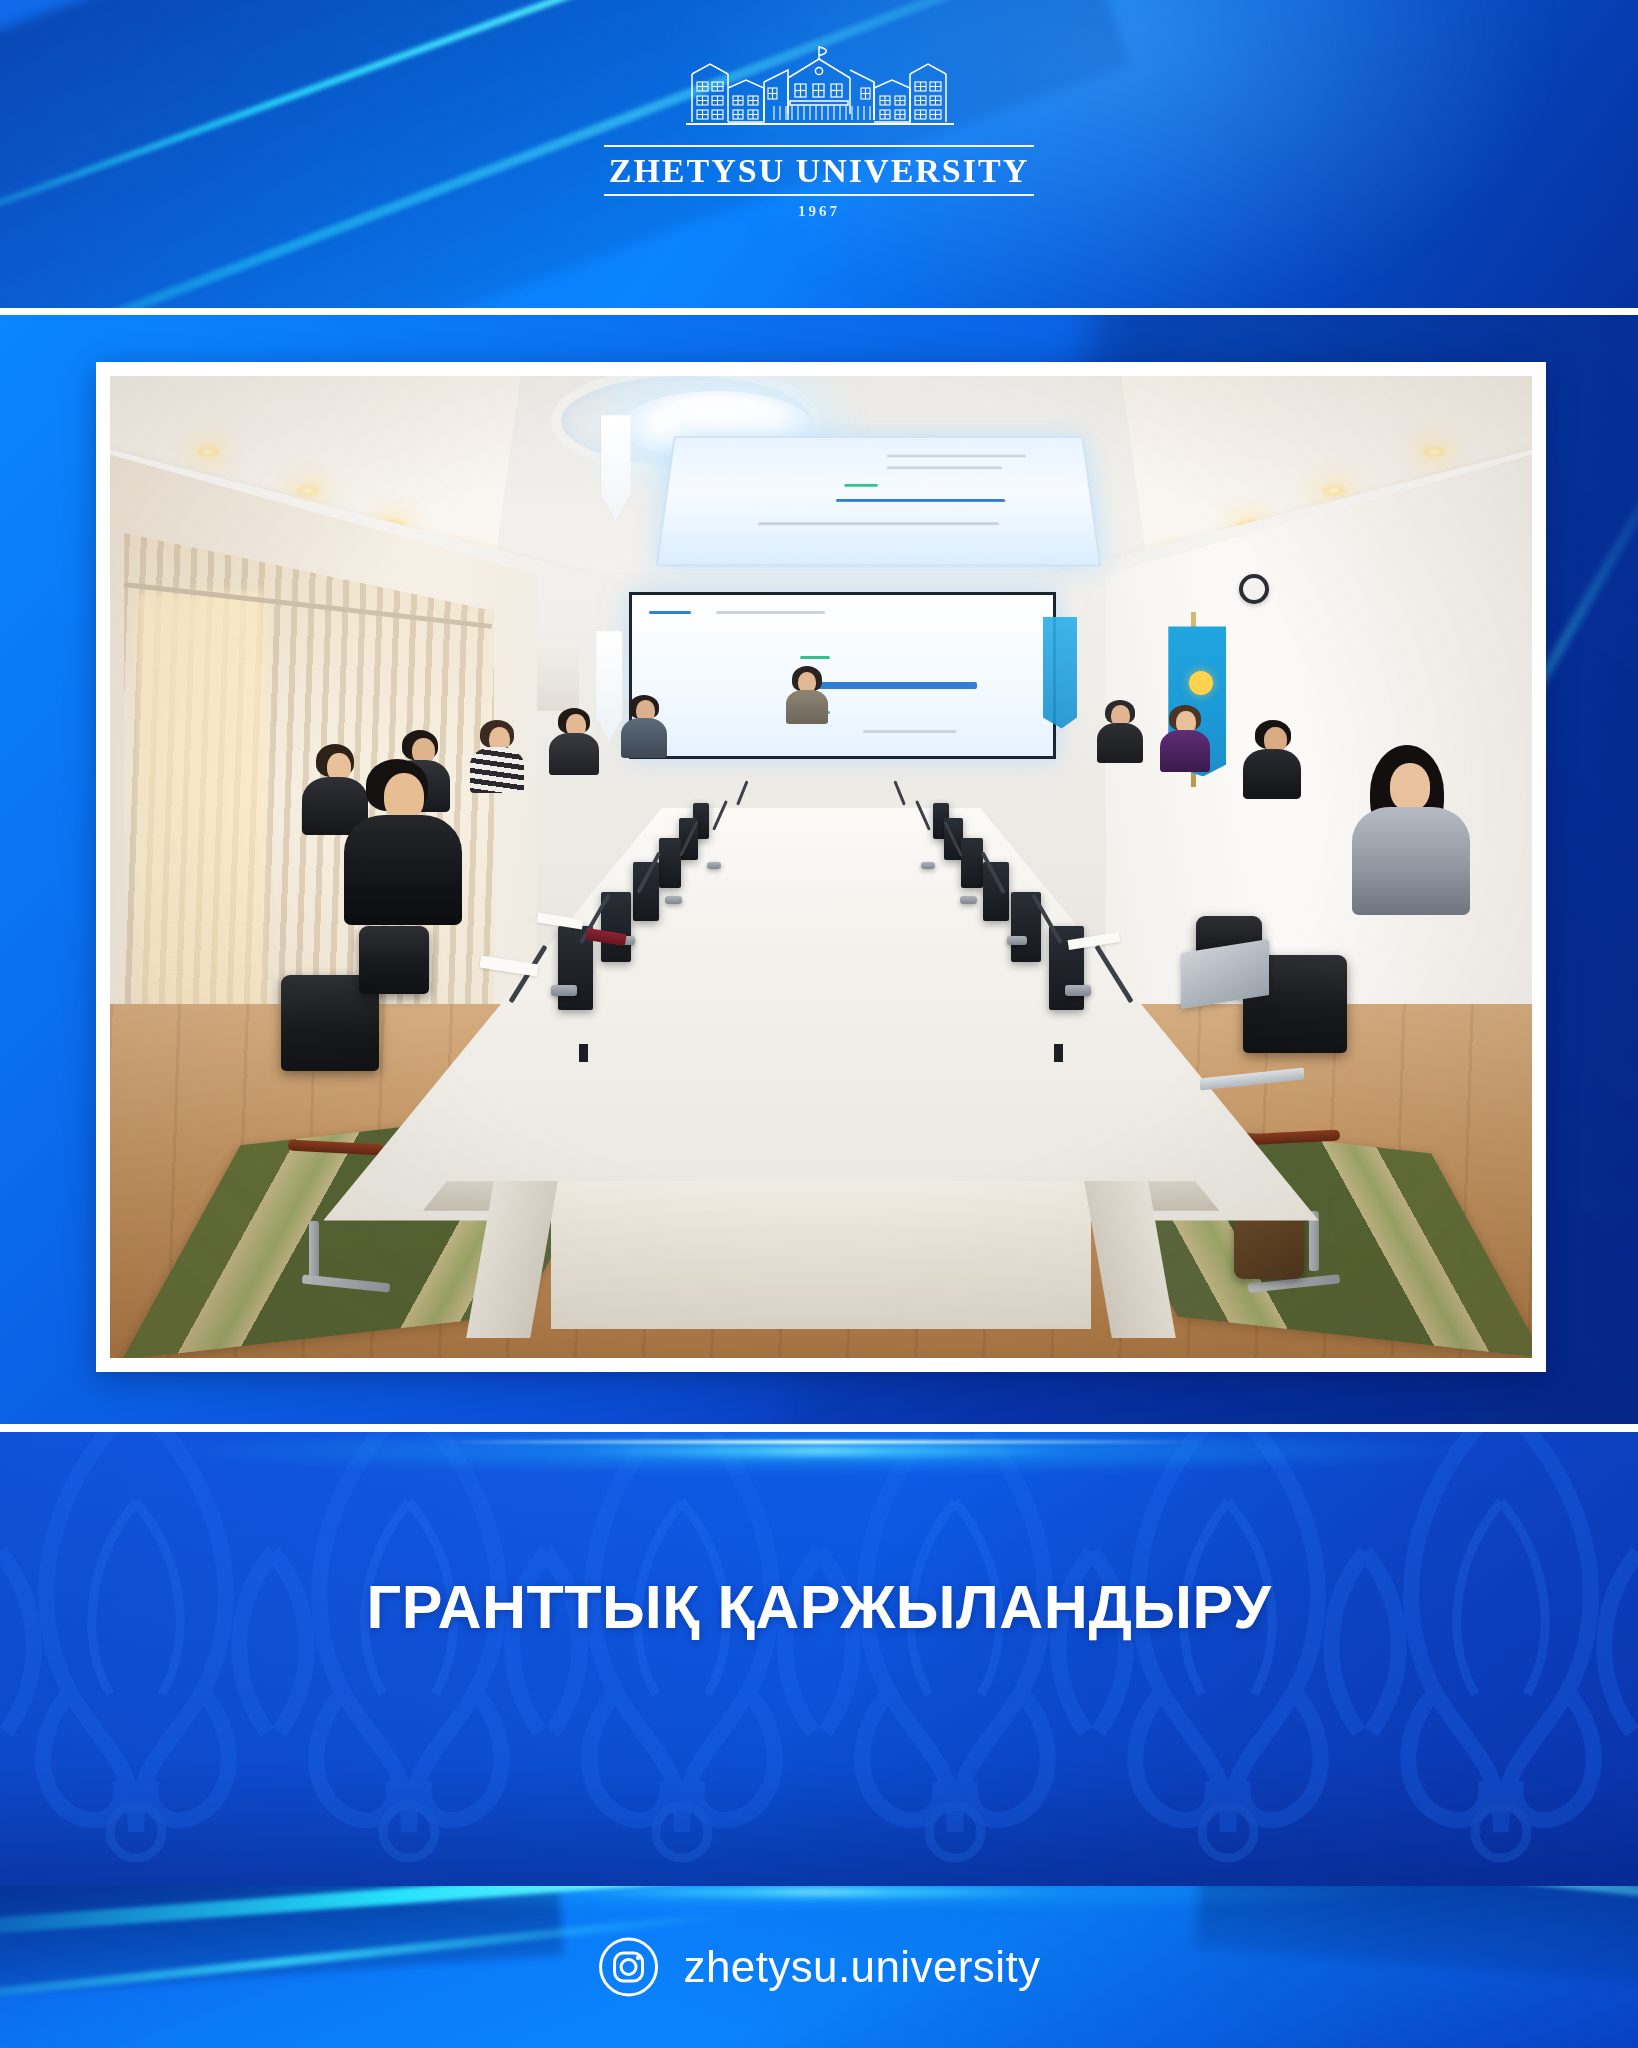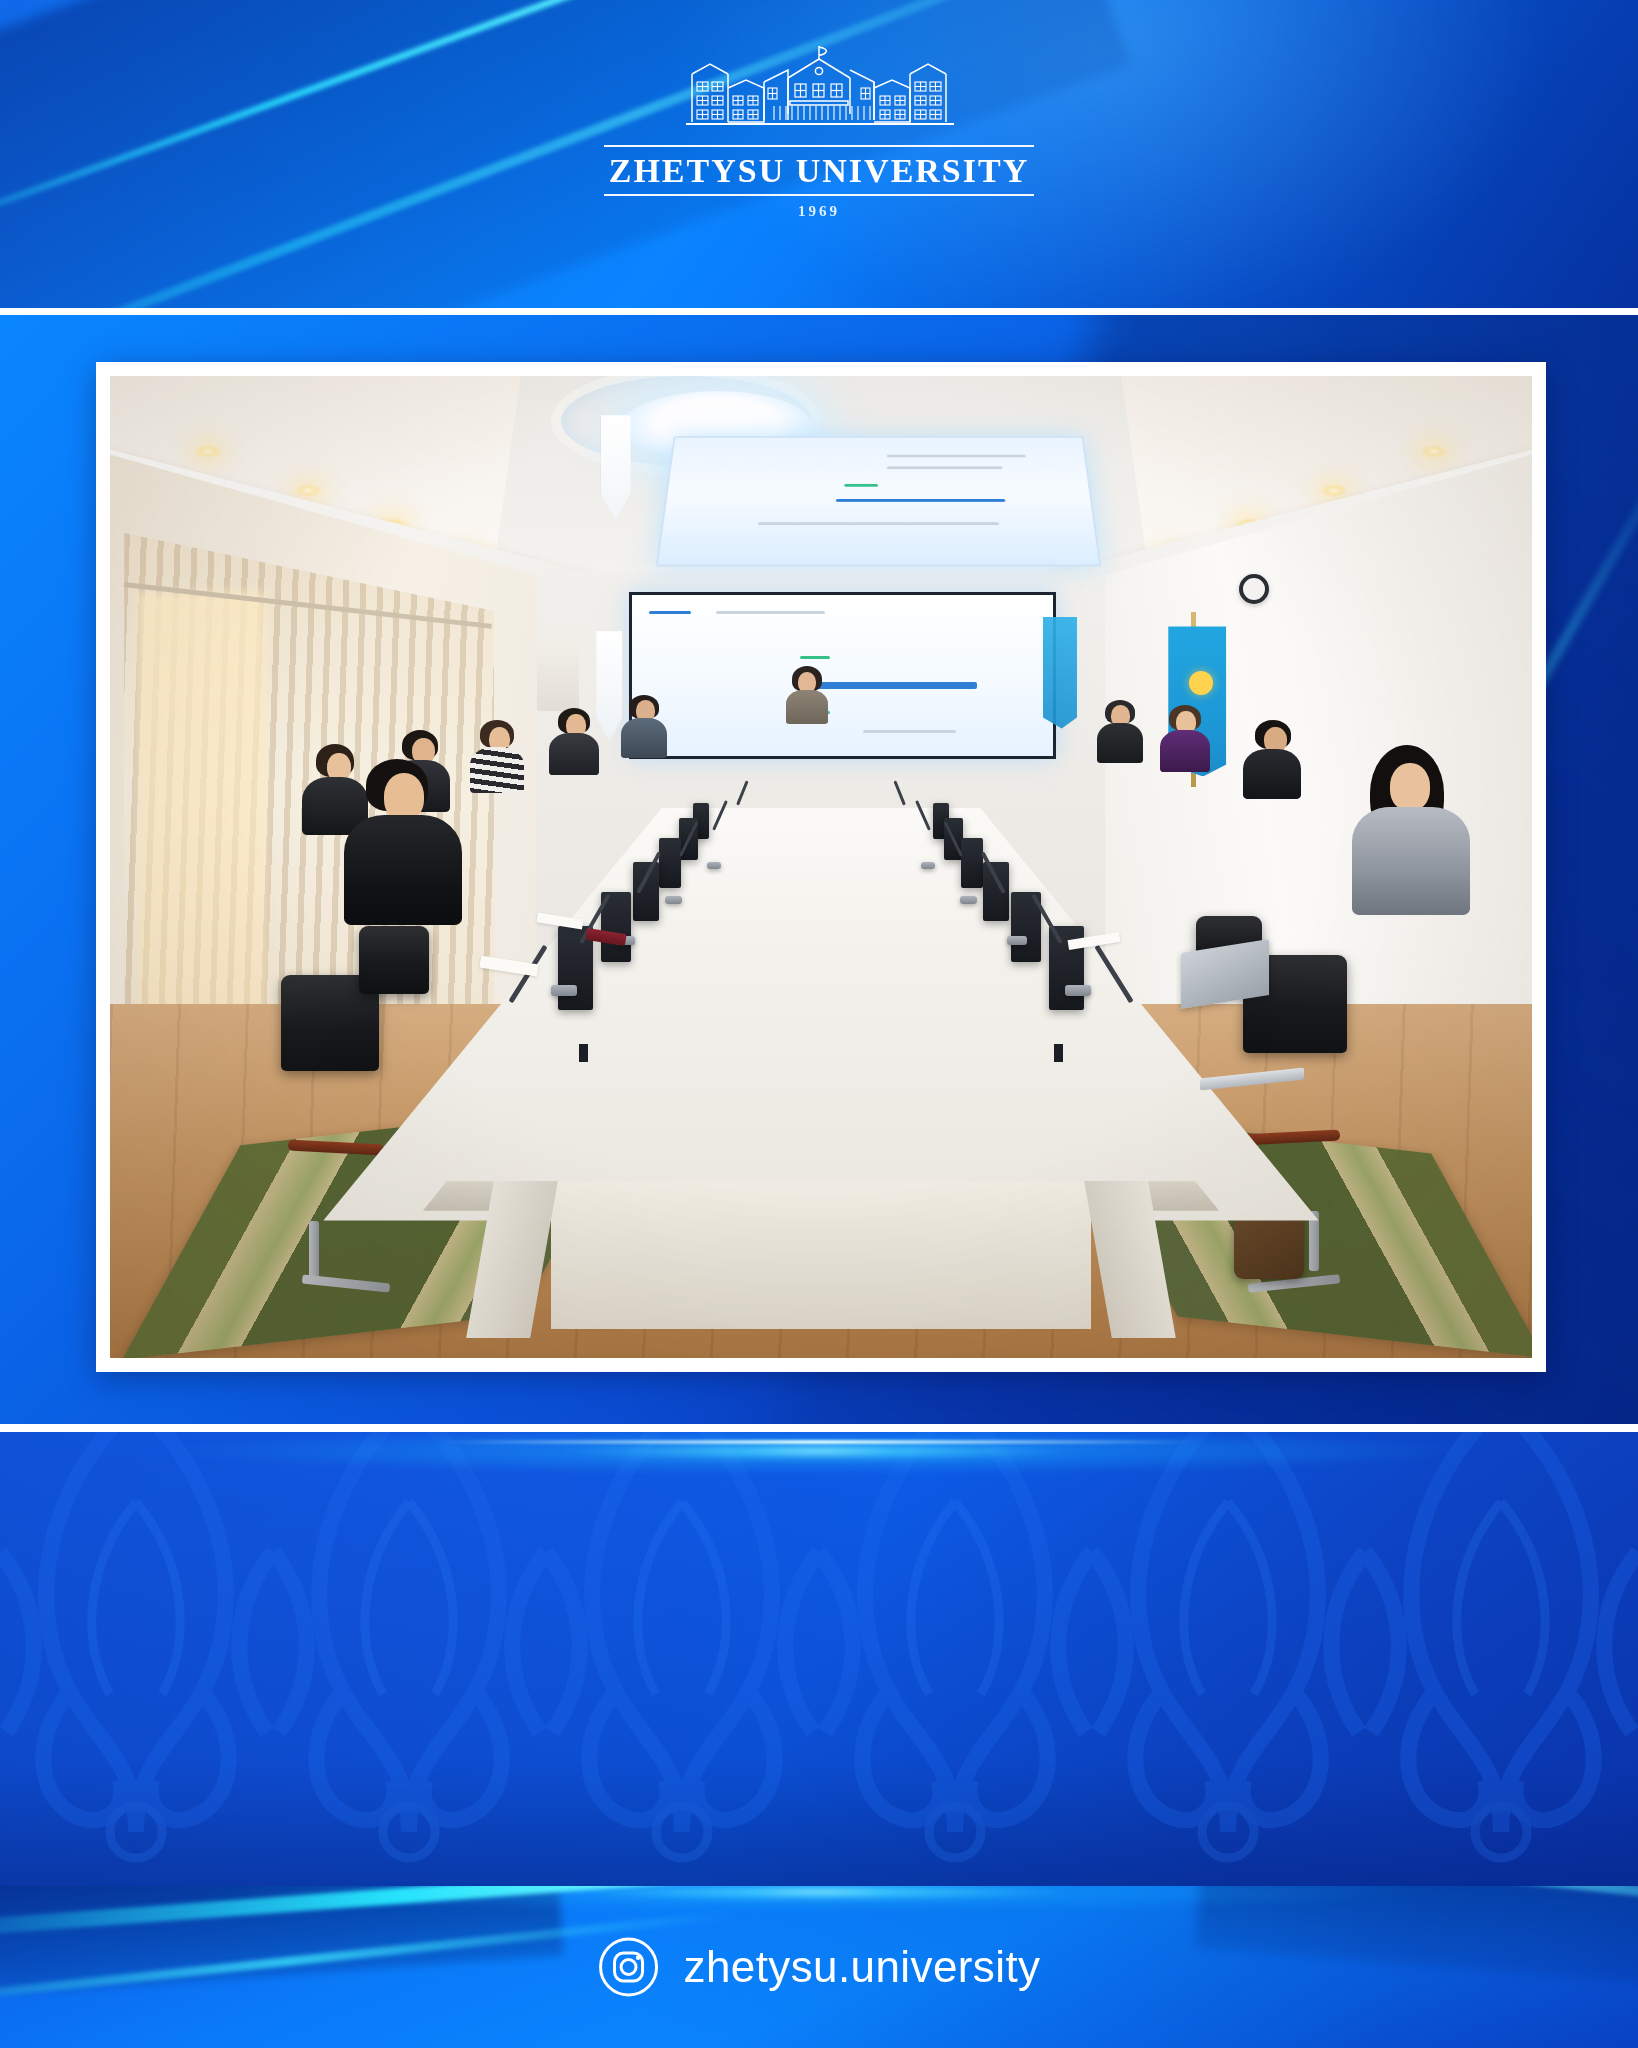--- a/index.html
+++ b/index.html
@@ -489,21 +489,21 @@
               <line x1="261" y1="70.5" x2="272" y2="70.5"></line>
             <rect x="276" y="66" width="11" height="9"></rect>
               <line x1="281.5" y1="66" x2="281.5" y2="75"></line>
               <line x1="276" y1="70.5" x2="287" y2="70.5"></line>
           </g>
 
           <line x1="32" y1="80" x2="300" y2="80" stroke-width="1.8"></line>
         </svg>
       </span>
       <div class="logo-name">ZHETYSU UNIVERSITY</div>
-      <div class="logo-year">1969</div>
+      <div class="logo-year">1967</div>
     </div>
   </div>
 
   <div class="divider-top"></div>
 
   <div class="stage">
     <div class="stage-dark"></div>
     <div class="stage-streak ss1"></div>
     <div class="stage-streak ss2"></div>
 
@@ -720,20 +720,21 @@
             </g>
           </pattern>
         </defs>
         <rect width="1638" height="454" fill="url(#orn)"></rect>
       </svg>
     </div>
     <div class="flare-top"></div>
     <div class="flare-core-top"></div>
 
     <div class="title-text">
+      <span class="ln">ГРАНТТЫҚ ҚАРЖЫЛАНДЫРУ</span>
     </div>
   </div>
 
   <div class="footer">
     <div class="f-dark"></div>
     <div class="f-dark2"></div>
     <div class="flare-bot"></div>
     <div class="f-streak fs1"></div>
     <div class="f-streak fs2"></div>
     <div class="f-streak fs3"></div>

